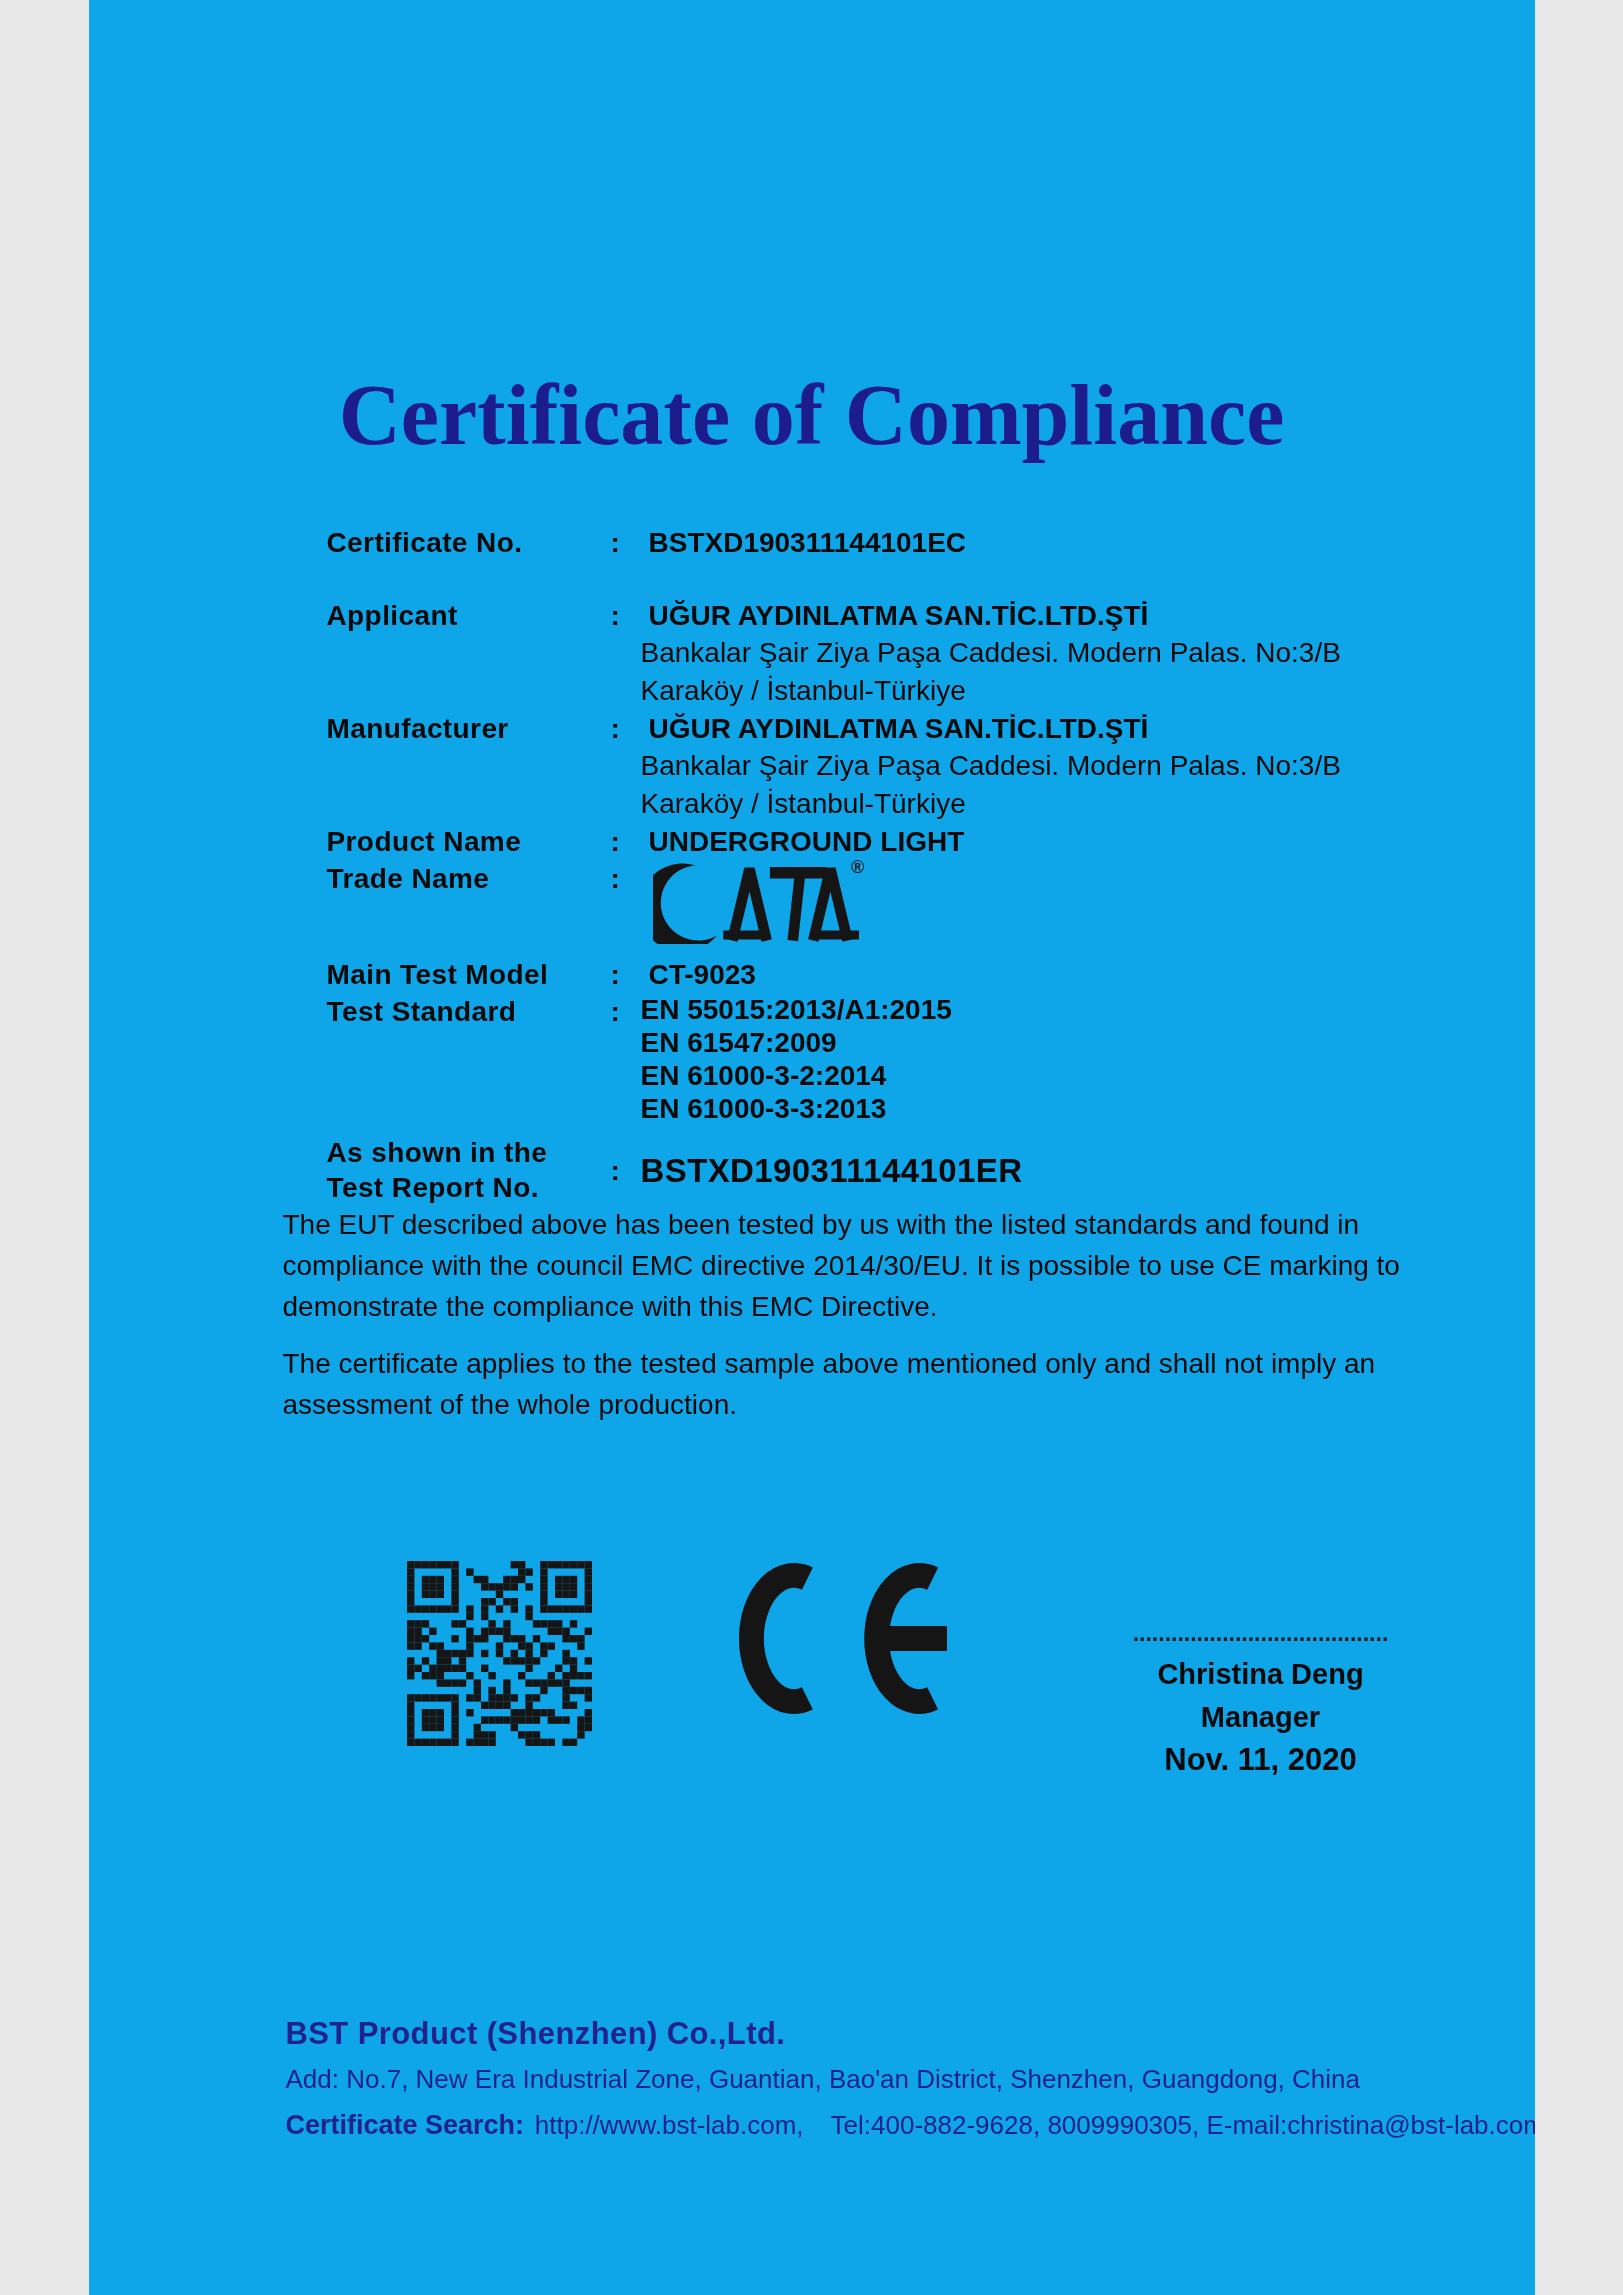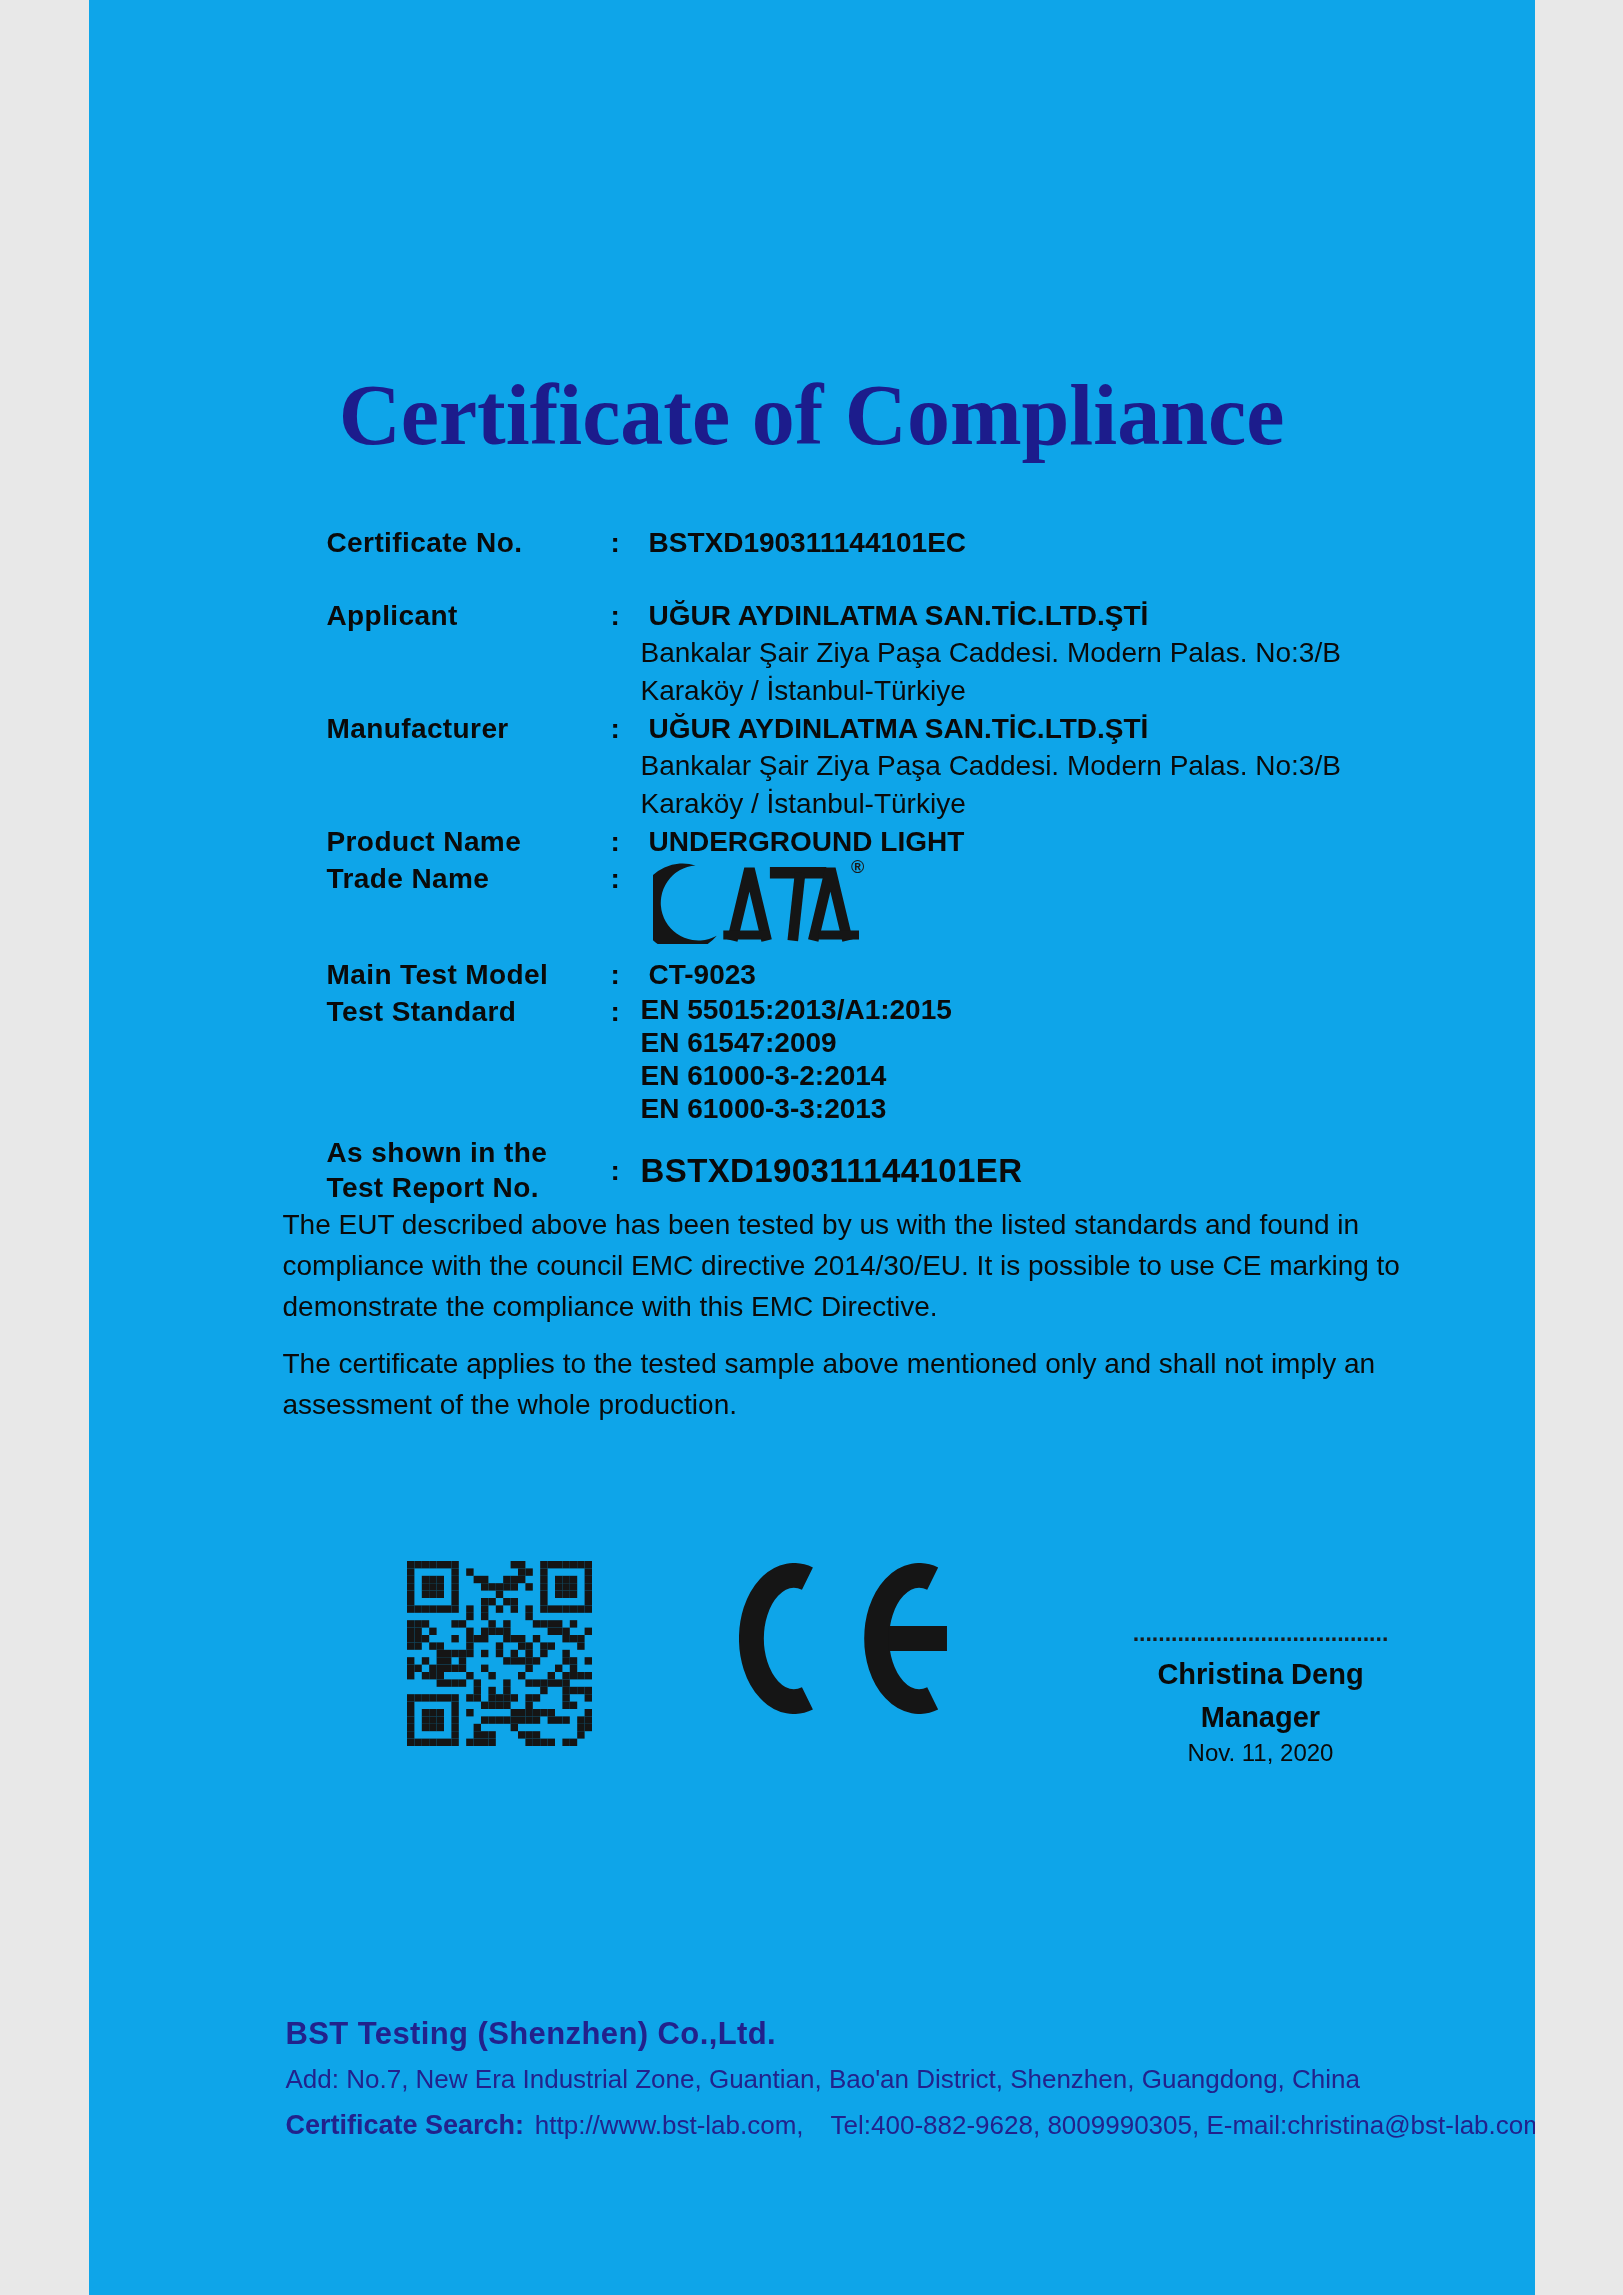--- a/index.html
+++ b/index.html
@@ -47,21 +47,21 @@
   
   .bodytext{position:absolute;left:178px;top:1188px;width:1243px;}
   .bodytext p{margin:16px;font-size:28px;line-height:41px;color:#0a0a0a;}
   
   .qr{position:absolute;left:318px;top:1561px;width:185px;height:185px;}
   .ce{position:absolute;left:650px;top:1563px;width:209px;height:151px;}
   .sig{position:absolute;left:981px;top:1620px;width:382px;text-align:center;}
   .dots{font-size:23px;font-weight:bold;letter-spacing:0px;color:#1a1a1a;white-space:nowrap;overflow:hidden;}
   .sig-name{margin-top:9px;font-weight:bold;font-size:29px;line-height:36px;}
   .sig-role{margin-top:7px;font-weight:bold;font-size:29px;line-height:36px;}
-  .sig-date{font-weight:normal;font-size:24px;line-height:36px;}
+  .sig-date{margin-top:7px;font-weight:bold;font-size:31px;line-height:36px;}
   
   .footer{position:absolute;left:197px;top:2016px;width:1314px;color:#22228c;}
   .company{font-weight:bold;font-size:31px;line-height:36px;letter-spacing:0.4px;}
   .addr{margin-top:12.4px;font-size:26px;line-height:30px;}
   .search{margin-top:15px;font-size:26px;line-height:32px;display:flex;align-items:baseline;}
   .slabel{font-weight:bold;font-size:27px;margin-right:10.7px;}
   .surl{color:#22228c;cursor:pointer;}
   .scontact{margin-left:27px;}
   svg{display:block;}
 </style>
@@ -481,21 +481,21 @@
   </div>
 
   <div class="sig">
     <div class="dots">........................................</div>
     <div class="sig-name">Christina Deng</div>
     <div class="sig-role">Manager</div>
     <div class="sig-date">Nov. 11, 2020</div>
   </div>
 
   <div class="footer">
-    <div class="company">BST Testing (Shenzhen) Co.,Ltd.</div>
+    <div class="company">BST Product (Shenzhen) Co.,Ltd.</div>
     <div class="addr">Add: No.7, New Era Industrial Zone, Guantian, Bao'an District, Shenzhen, Guangdong, China</div>
     <div class="search">
       <span class="slabel">Certificate Search:</span>
       <a class="surl">http://www.bst-lab.com,</a>
       <span class="scontact">Tel:400-882-9628, 8009990305, E-mail:christina@bst-lab.com</span>
     </div>
   </div>
 
 </div>
 

